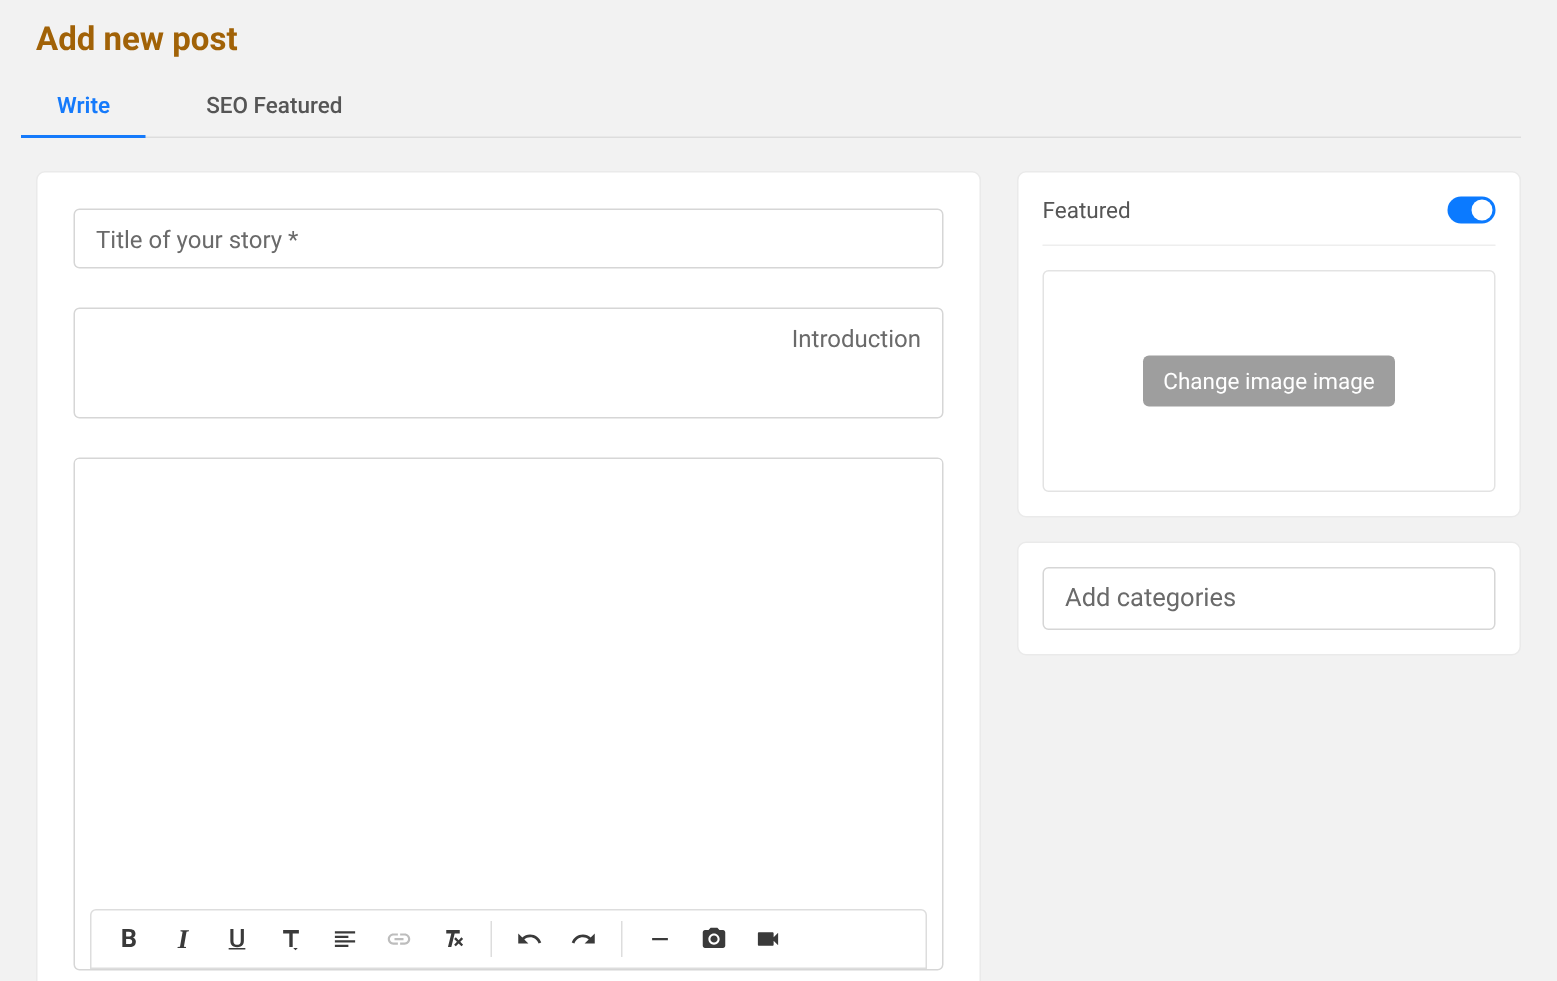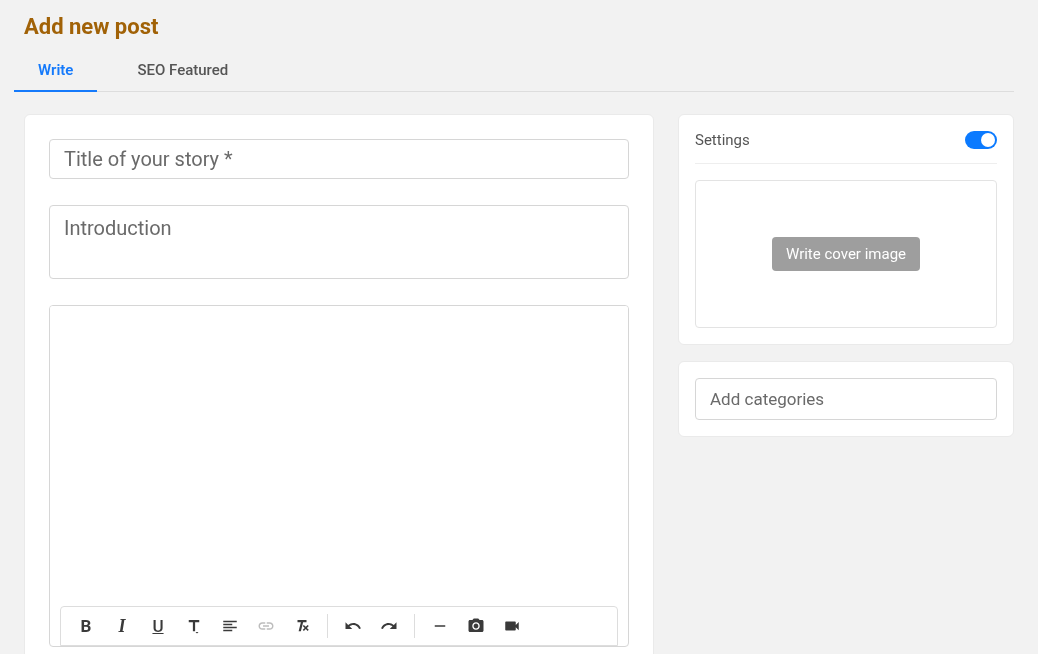--- a/index.html
+++ b/index.html
@@ -72,36 +72,37 @@
     .sidebar-card {
       background: #fff;
       border-radius: 6px;
       border: 1px solid #eaeaea;
       padding: 16px;
     }
     .text-input {
       width: 100%;
       border: 1px solid #d6d6d6;
       border-radius: 4px;
-      font-size: 20px;
+      font-size: 16px;
       color: #444;
       padding: 10px 14px;
       font-family: inherit;
     }
     .text-input::placeholder {
       color: #6a6a6a;
     }
     .title-input {
       height: 40px;
       margin-bottom: 26px;
     }
     .intro-textarea {
       height: 74px;
       resize: none;
       margin-bottom: 22px;
+      text-align: right;
     }
     .editor-wrap {
       border: 1px solid #d6d6d6;
       border-radius: 4px;
       overflow: hidden;
     }
     .editor-body {
       height: 300px;
       background: #fff;
     }
@@ -275,24 +276,24 @@
               <path d="M17 10.5V7c0-.55-.45-1-1-1H4c-.55 0-1 .45-1 1v10c0 .55.45 1 1 1h12c.55 0 1-.45 1-1v-3.5l4 4v-11l-4 4z"></path>
             </svg>
         </div>
       </div>
     </div>
   </div>
 
   <div class="sidebar">
     <div class="sidebar-card">
       <div class="featured-row">
-        <span class="featured-label">Settings</span>
+        <span class="featured-label">Featured</span>
         <div class="toggle"></div>
       </div>
       <div class="cover-area">
-        <button class="cover-btn">Write cover image</button>
+        <button class="cover-btn">Change image image</button>
       </div>
     </div>
     <div class="sidebar-card">
       <input type="text" class="categories-input" placeholder="Add categories" style="">
     </div>
   </div>
 </div>
 
 </body></html>

